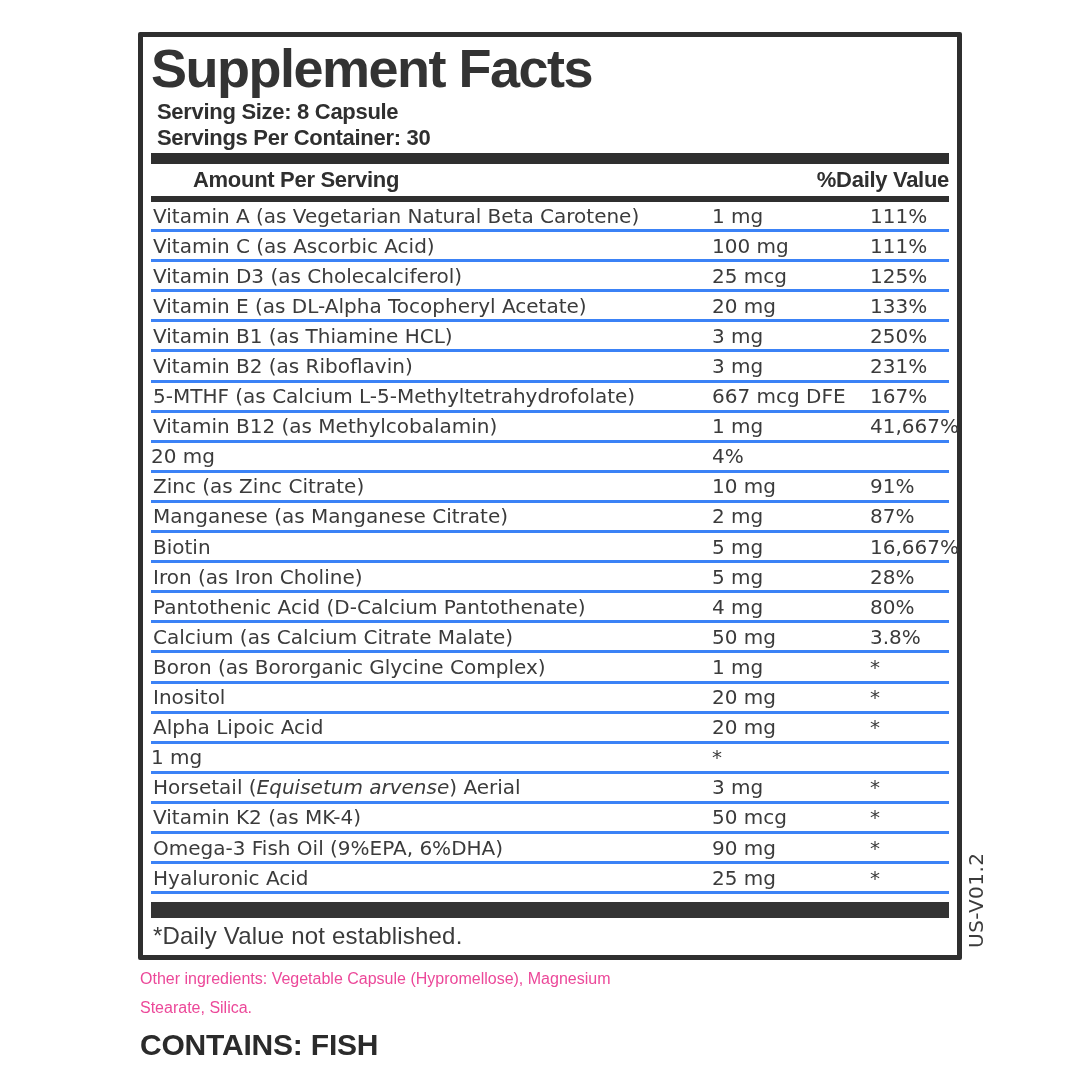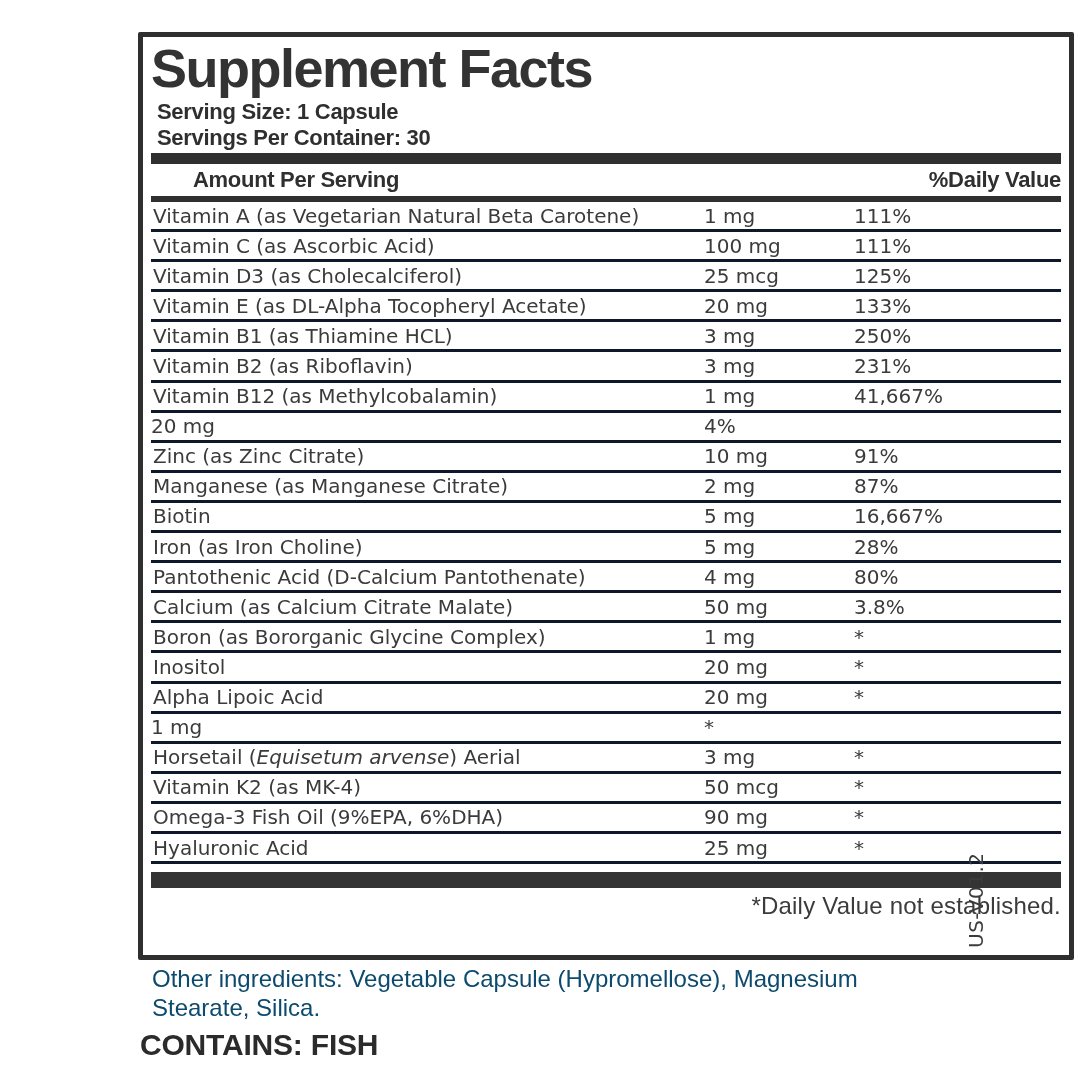--- a/index.html
+++ b/index.html
@@ -2,21 +2,21 @@
 <html><head>
 <meta charset="utf-8">
 <style>
   html,body{margin:0;padding:0;}
   body{
     width:1080px;height:1080px;position:relative;background:#ffffff;
     font-family:"Liberation Sans",sans-serif;color:#363636;
     -webkit-font-smoothing:antialiased;
   }
   .label-box{
-    position:absolute;left:138px;top:32px;width:936px;height:928px;
+    position:absolute;left:138px;top:32px;width:824px;height:928px;
     box-sizing:border-box;border:5px solid #2f2f2f;background:#fff;
     border-radius:2px;
   }
   .inner{padding:4px 8px 0 8px;}
   .title{
     font-family:"Liberation Sans",sans-serif;font-weight:bold;
     font-size:54px;line-height:54px;letter-spacing:-1.5px;color:#333333;
   }
   .serving-line{
     font-weight:bold;font-size:22px;line-height:26px;color:#2f2f2f;
@@ -26,33 +26,33 @@
   .bar-thick{height:11px;background:#2f2f2f;margin-top:2px;}
   .bar-med{height:6px;background:#2f2f2f;}
   .bar-footnote{height:16px;background:#343434;margin-top:8px;}
   .hdr-row{
     height:32px;display:flex;justify-content:space-between;align-items:center;
     font-weight:bold;font-size:22px;color:#2f2f2f;letter-spacing:-0.3px;margin-left:42px;
   }
   .rows{}
   .row{
     display:grid;grid-template-columns:553px 150px 1fr;
-    height:30.1px;box-sizing:border-box;border-bottom:3px solid #0f172a;
+    height:30.1px;box-sizing:border-box;border-bottom:3px solid #3b82f6;
     align-items:center;white-space:nowrap;
-    font-family:"DejaVu Sans",sans-serif;font-size:20px;color:#3b3b3b;
+    font-family:"DejaVu Sans",sans-serif;font-size:20px;color:#3b3b3b;gap:8px;
   }
   .row .cell{overflow:visible;}
   .row .name{padding-left:2px;}
   .footnote{
     font-size:24px;line-height:30px;color:#3b3b3b;margin-top:3px;padding-left:2px;
-    font-family:"Liberation Sans",sans-serif;letter-spacing:0.2px;text-align:right;
+    font-family:"Liberation Sans",sans-serif;letter-spacing:0.2px;
   }
   .other-ing{
-    position:absolute;left:152px;top:964px;width:760px;
-    font-size:24px;line-height:29px;color:#0c4a6e;
+    position:absolute;left:140px;top:964px;width:760px;
+    font-size:16px;line-height:29px;color:#ec4899;
     font-family:"Liberation Sans",sans-serif;
   }
   .other-ing span{display:block;}
   .contains{
     position:absolute;left:140px;top:1028px;
     font-weight:bold;font-size:30px;color:#2b2b2b;letter-spacing:-0.2px;
   }
   .version{
     position:absolute;left:964px;top:948px;
     transform:rotate(-90deg);transform-origin:0 0;
@@ -61,21 +61,21 @@
   }
   i{text-align:center;}
 </style>
 </head>
 <body>
 
 <div class="label-box">
   <div class="inner">
     <div class="title">Supplement Facts</div>
     <div class="serving-block">
-      <div class="serving-line">Serving Size: 1 Capsule</div>
+      <div class="serving-line">Serving Size: 8 Capsule</div>
       <div class="serving-line">Servings Per Container: 30</div>
     </div>
     <div class="bar-thick"></div>
     <div class="hdr-row">
       <span>Amount Per Serving</span>
       <span>%Daily Value</span>
     </div>
     <div class="bar-med"></div>
     <div class="rows" id="rows-container">
   <div class="row">
@@ -107,20 +107,25 @@
     <span class="cell amount">3 mg</span>
     <span class="cell dv">250%</span>
   </div>
 
   <div class="row">
     <span class="cell name">Vitamin B2 (as Riboflavin)</span>
     <span class="cell amount">3 mg</span>
     <span class="cell dv">231%</span>
   </div>
 
+  <div class="row">
+    <span class="cell name">5-MTHF (as Calcium L-5-Methyltetrahydrofolate)</span>
+    <span class="cell amount">667 mcg DFE</span>
+    <span class="cell dv">167%</span>
+  </div>
 
   <div class="row">
     <span class="cell name">Vitamin B12 (as Methylcobalamin)</span>
     <span class="cell amount">1 mg</span>
     <span class="cell dv">41,667%</span>
   </div>
 
   <div class="row">
     <span class="cell amount">20 mg</span>
     <span class="cell dv">4%</span>

